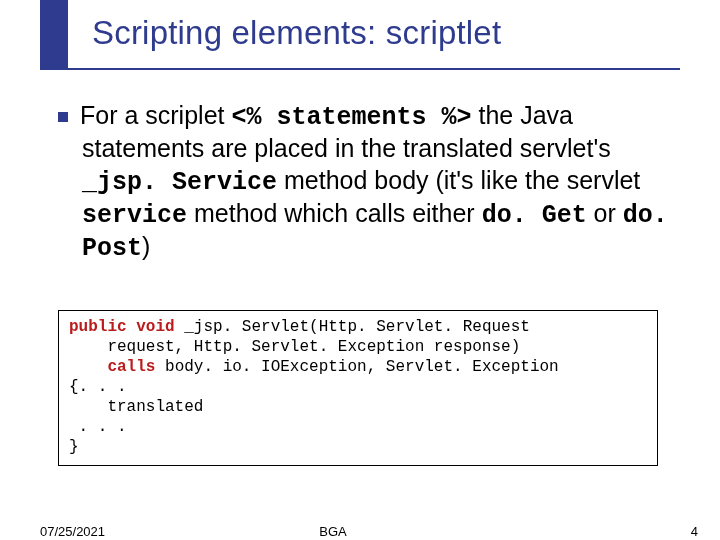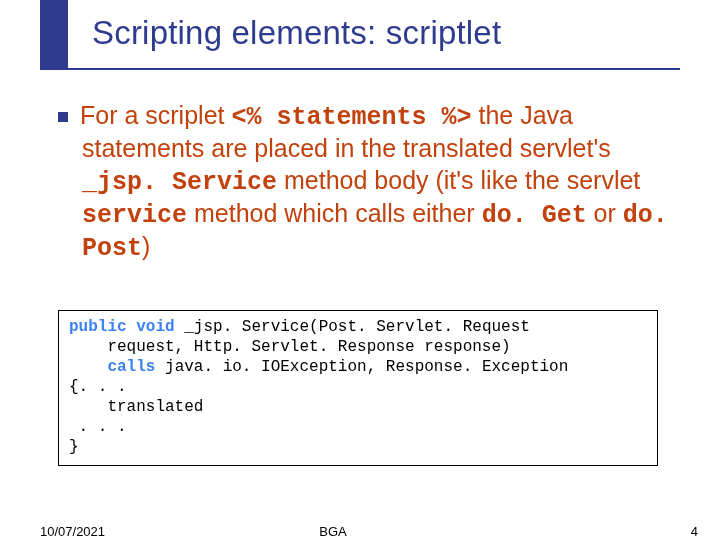--- a/index.html
+++ b/index.html
@@ -46,21 +46,21 @@
     display: inline-block;
     width: 10px;
     height: 10px;
     background: #2e3b8f;
     margin-right: 12px;
     vertical-align: 2px;
   }
   .para {
     font-size: 25px;
     line-height: 1.25;
-    color: #c2410c;
+    color: #000000;
     font-family: Tahoma, Verdana, sans-serif;
   }
   .para .code {
     font-family: "Courier New", monospace;
     font-weight: bold;
   }
   .hanging {
     padding-left: 24px;
     text-indent: -24px;
   }
@@ -69,21 +69,21 @@
     left: 58px;
     top: 310px;
     width: 600px;
     border: 1px solid #000;
     padding: 6px 10px 8px 10px;
     font-family: "Courier New", monospace;
     font-size: 16px;
     line-height: 1.25;
     white-space: pre;
   }
-  .codebox .kw { color: #3b82f6; font-weight: bold; }
+  .codebox .kw { color: #b91c1c; font-weight: bold; }
   .footer {
     position: absolute;
     bottom: 16px;
     left: 0;
     width: 720px;
     font-size: 13px;
     font-family: Arial, sans-serif;
     color: #000;
   }
   .footer .date { position: absolute; left: 40px; }
@@ -96,25 +96,25 @@
 <div class="accent-bar"></div>
 <div class="title">Scripting elements: scriptlet</div>
 <div class="underline"></div>
 
 <div class="body-block">
   <p class="para hanging">
     <span class="bullet"></span><span>For a scriplet </span><span class="code">&lt;% statements %&gt;</span><span> the Java statements are placed in the translated servlet's </span><span class="code">_jsp. Service</span><span> method body (it's like the servlet </span><span class="code">service</span><span> method which calls either </span><span class="code">do. Get</span><span> or </span><span class="code">do. Post</span><span>)</span>
   </p>
 </div>
 
-<div class="codebox"><span class="kw">public void</span><span> _jsp. Service(Post. Servlet. Request</span>
-<span>    request, Http. Servlet. Response response)</span>
-<span class="kw">    calls</span><span> java. io. IOException, Response. Exception</span>
+<div class="codebox"><span class="kw">public void</span><span> _jsp. Servlet(Http. Servlet. Request</span>
+<span>    request, Http. Servlet. Exception response)</span>
+<span class="kw">    calls</span><span> body. io. IOException, Servlet. Exception</span>
 <span>{. . .</span>
 <span>    translated</span>
 <span> . . .</span>
 <span>}</span></div>
 
 <div class="footer">
-  <span class="date">10/07/2021</span>
+  <span class="date">07/25/2021</span>
   <span class="center">BGA</span>
   <span class="pnum">4</span>
 </div>
 
 </body></html>

